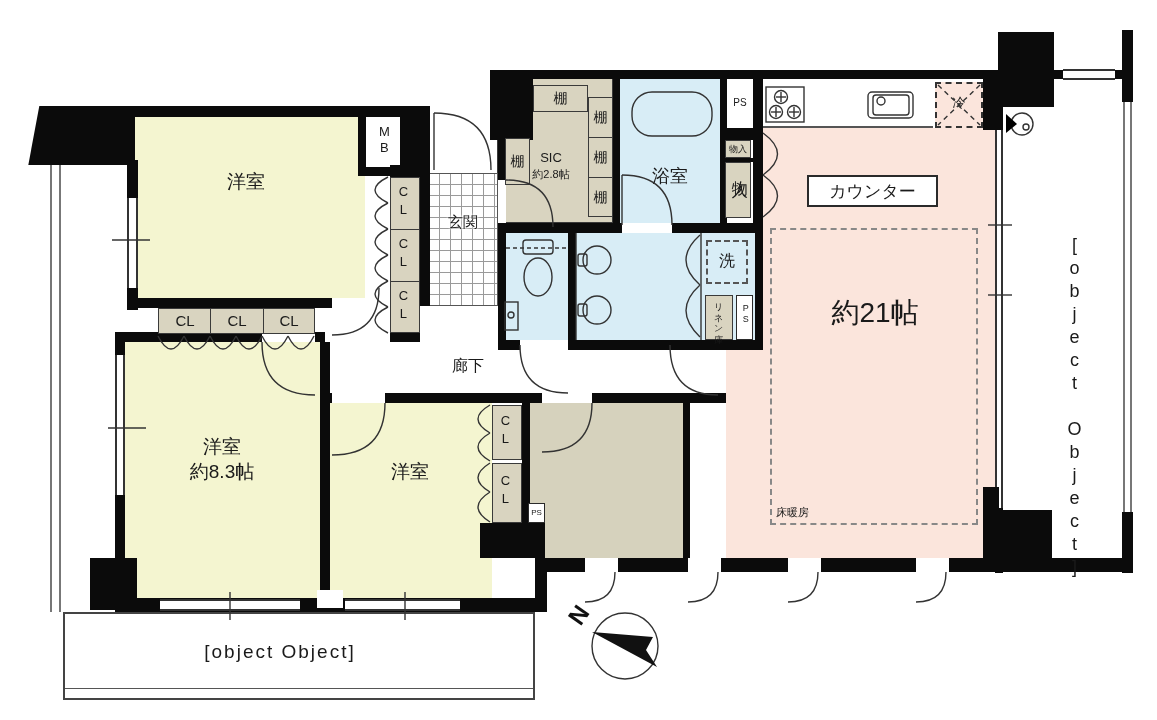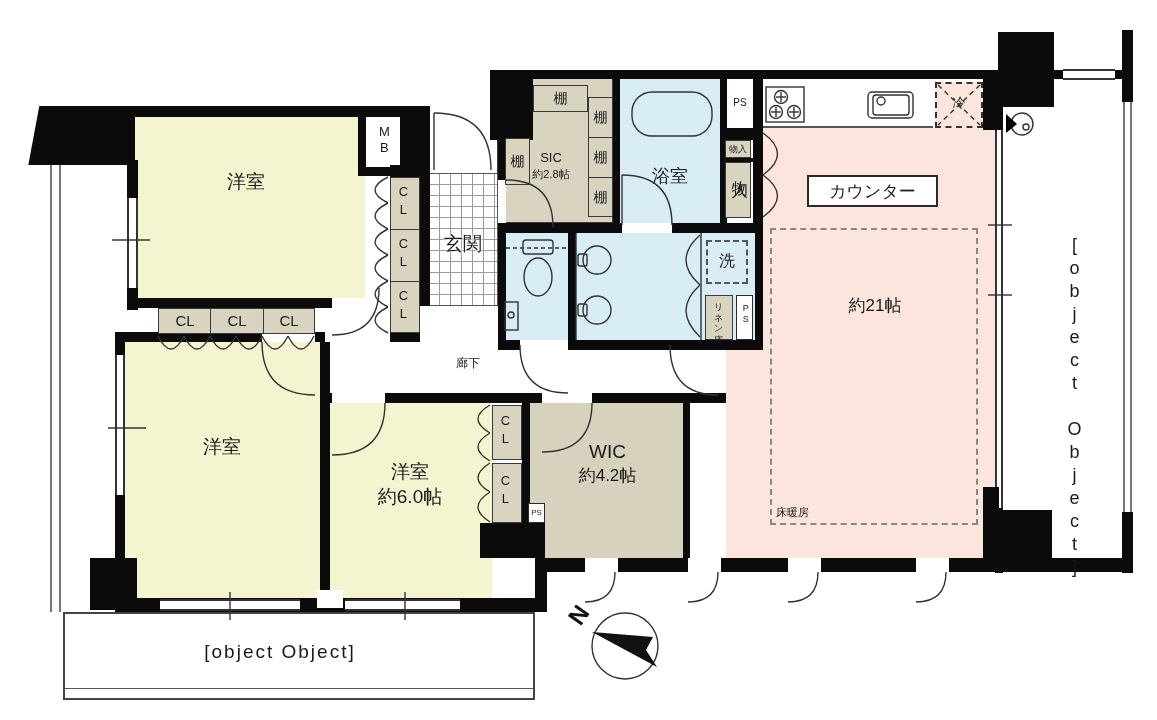--- a/index.html
+++ b/index.html
@@ -180,39 +180,35 @@
   <div class="solidbox" style="left:63px;top:612px;width:472px;height:88px;border-color:#444;"></div>
   <div class="thinh" style="left:65px;top:688px;width:468px;background:#555;height:1px;"></div>
   <div class="lbl" style="left:180px;top:640px;width:200px;font-size:19px;letter-spacing:2px;">[object Object]</div>
   <div class="lbl vert" style="left:1062px;top:235px;font-size:18px;">[object Object]</div>
 
   <div class="lbl" style="left:176px;top:170px;width:140px;font-size:19px;">
     <span class="sub">洋室</span>
   </div>
   <div class="lbl" style="left:152px;top:435px;width:140px;font-size:19px;">
     <span class="sub">洋室</span>
+    <span class="sub">約8.3帖</span>
   </div>
   <div class="lbl" style="left:340px;top:460px;width:140px;font-size:19px;">
     <span class="sub">洋室</span>
-    <span class="sub">約6.0帖</span>
   </div>
   <div class="lbl" style="left:800px;top:295px;width:150px;font-size:24px;">
-    <span class="sub" style="font-size:17px;">約21帖</span>
-  </div>
-  <div class="lbl" style="left:545px;top:440px;width:125px;font-size:19px;">
-    <span class="sub">WIC</span>
-    <span class="sub" style="font-size:17px;">約4.2帖</span>
+    <span class="sub" style="font-size:28px;">約21帖</span>
   </div>
   <div class="lbl" style="left:515px;top:150px;width:72px;font-size:13px;">
     <span class="sub">SIC</span>
     <span class="sub" style="font-size:11px;">約2.8帖</span>
   </div>
   <div class="lbl" style="left:630px;top:165px;width:80px;font-size:18px;">浴室</div>
-  <div class="lbl" style="left:426px;top:232px;width:74px;font-size:19px;text-shadow:0 0 3px #fff,0 0 3px #fff,0 0 3px #fff;">玄関</div>
-  <div class="lbl" style="left:430px;top:356px;width:76px;font-size:12px;">廊下</div>
+  <div class="lbl" style="left:426px;top:212px;width:74px;font-size:15px;text-shadow:0 0 3px #fff,0 0 3px #fff,0 0 3px #fff;">玄関</div>
+  <div class="lbl" style="left:430px;top:356px;width:76px;font-size:16px;">廊下</div>
 
   <svg width="1157" height="720" viewBox="0 0 1157 720">
 
     <g>
         <path d="M434,113 Q491,113 491,170"></path>
         <line x1="434" y1="170" x2="434" y2="113"></line>
       </g>
     <g>
         <path d="M506,180 Q553,180 553,227"></path>
       </g>

